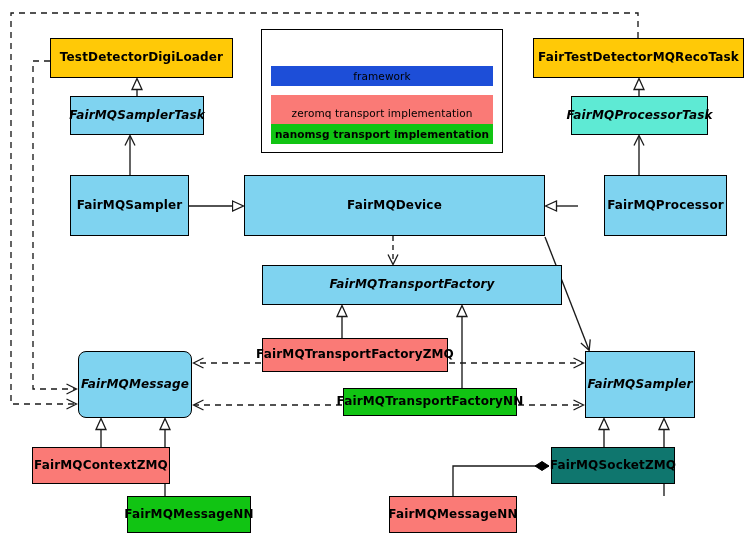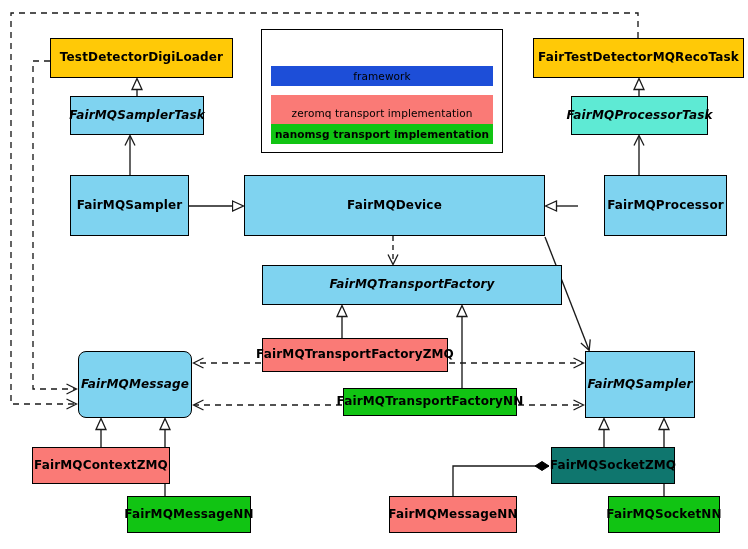--- a/index.html
+++ b/index.html
@@ -192,17 +192,14 @@
   </div>
 
   <div class="node" style="left:551px; top:447px; width:124px; height:37px; background:#0f766e;">
     <span>FairMQSocketZMQ</span>
   </div>
 
   <div class="node" style="left:389px; top:496px; width:128px; height:37px; background:#FA7A76;">
     <span>FairMQMessageNN</span>
   </div>
 
-  <div class="node" style="left:608px; top:496px; width:112px; height:37px; background:#11C413;">
-    <span>FairMQSocketNN</span>
-  </div>
 
 </div>
 
 </body></html>

